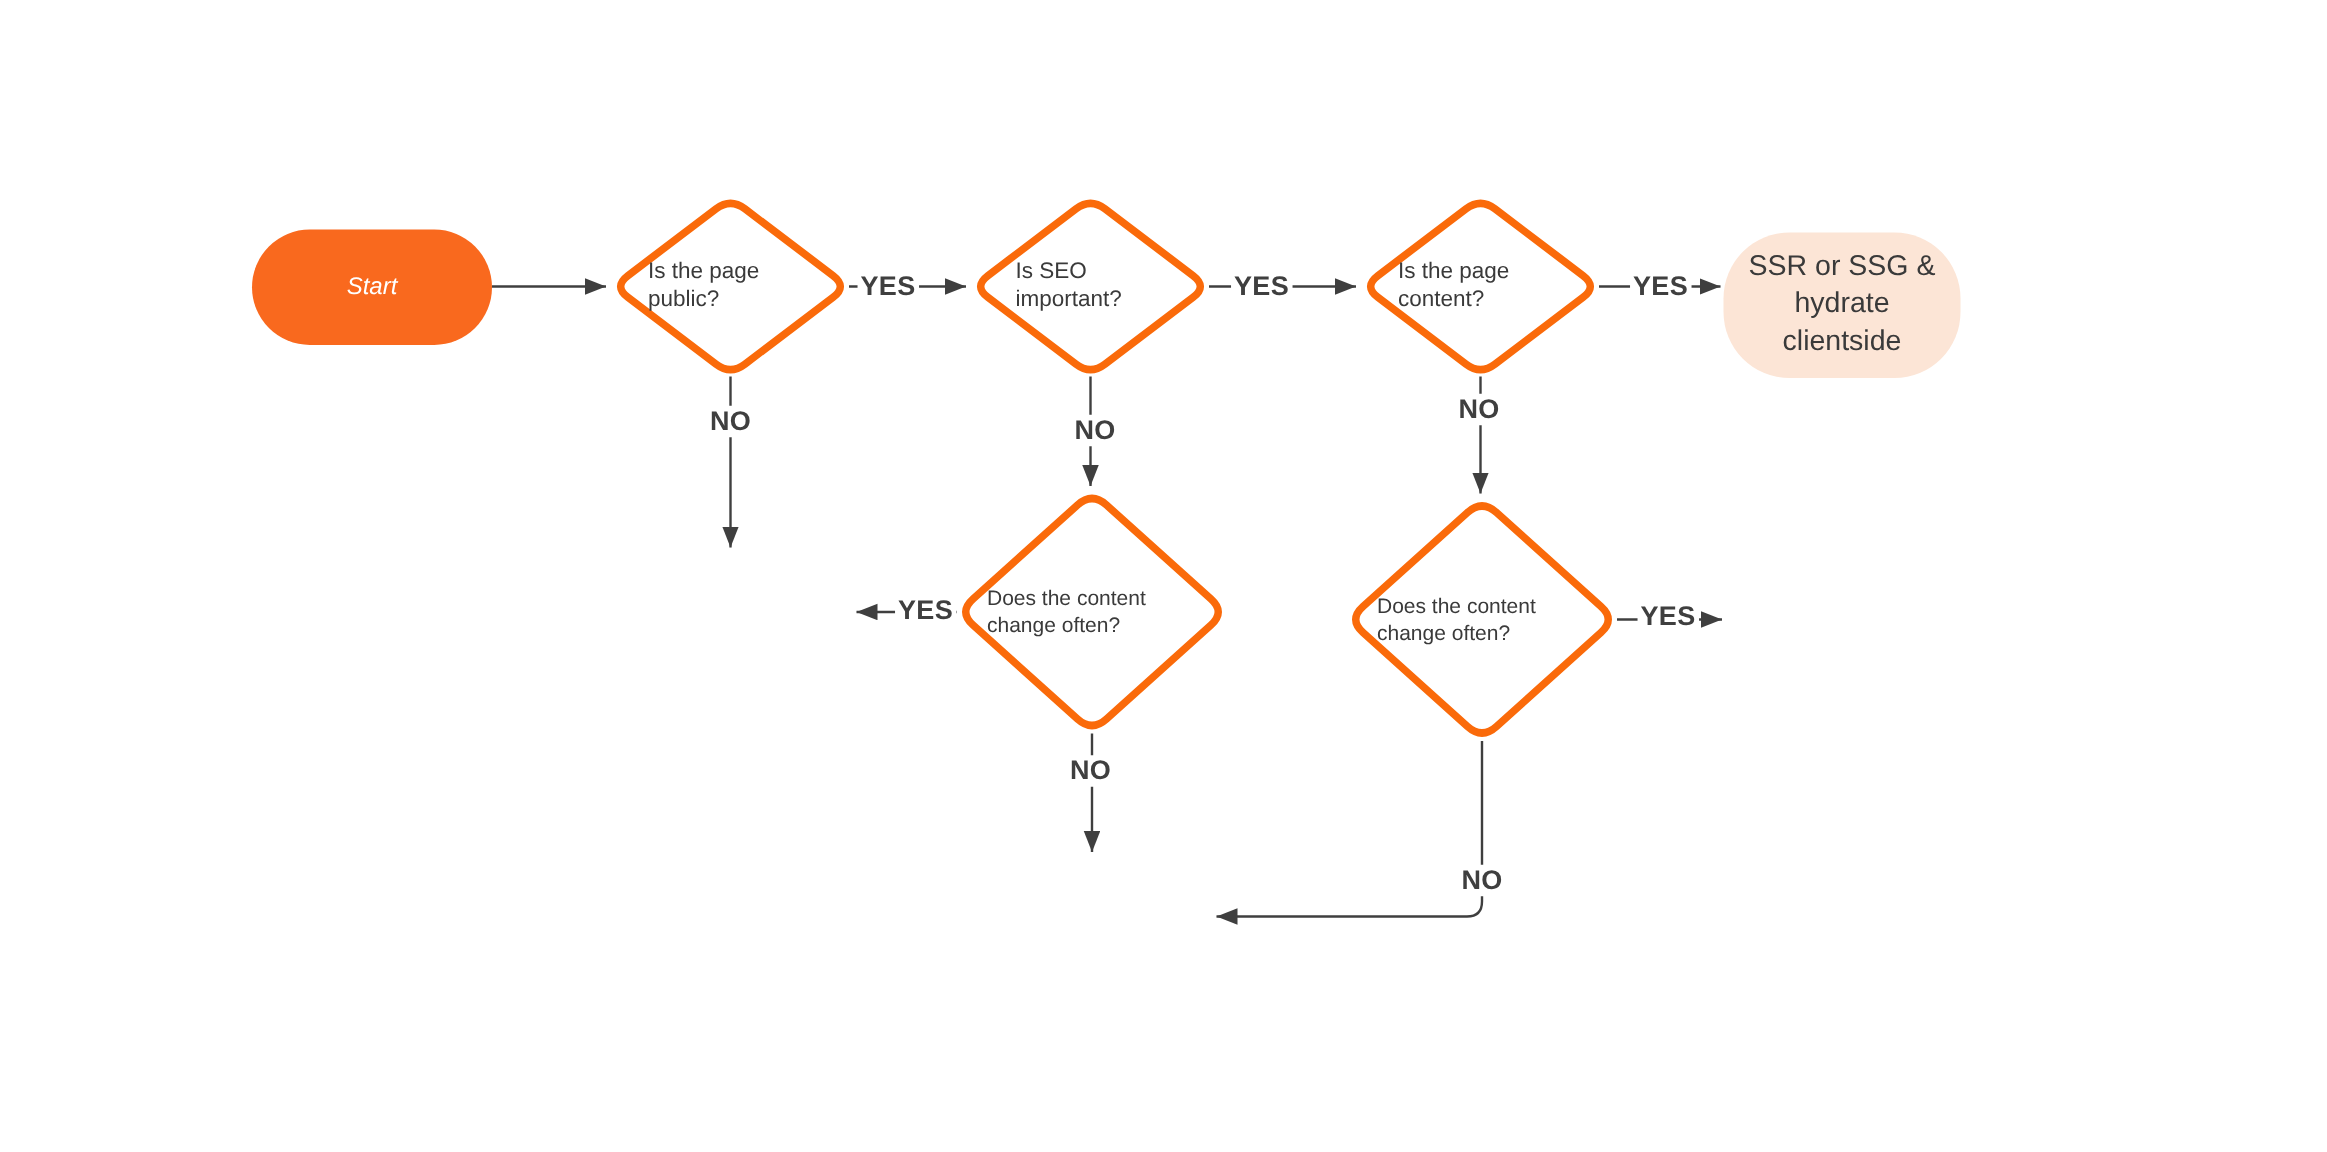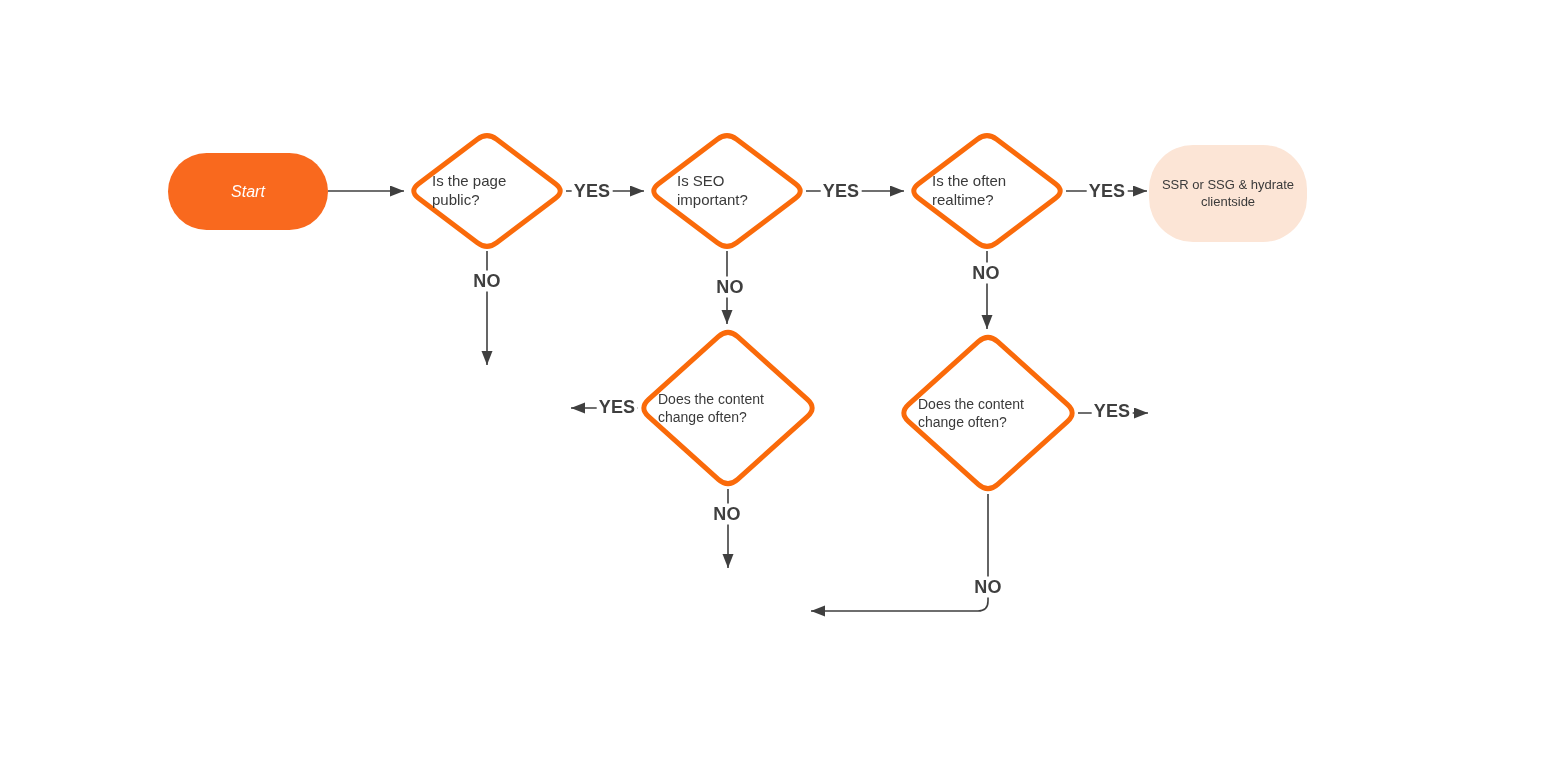--- a/index.html
+++ b/index.html
@@ -39,22 +39,23 @@
     position:absolute;
     display:flex;
     align-items:center;
     justify-content:center;
     text-align:center;
     box-sizing:border-box;
   }
   .terminal{
     background:var(--result-fill);
     color:var(--text);
-    font-size:13px;
+    font-size:19px;
     line-height:1.3;
+    margin-top:10px;
   }
   .terminal .inner{width:146px;}
   .start{
     background:var(--start-fill);
     color:#ffffff;
     font-style:italic;
     font-size:16px;
   }
   .decision-label{
     position:absolute;
@@ -113,21 +114,21 @@
 
     <path class="decision-shape" d="M 496.5704721004673 139.2392032554817 L 555.4295278995327 183.7607967445183 Q 565 191 555.4295278995327 198.2392032554817 L 496.5704721004673 242.7607967445183 Q 487 250 477.4295278995327 242.7607967445183 L 418.5704721004673 198.2392032554817 Q 409 191 418.5704721004673 183.7607967445183 L 477.4295278995327 139.2392032554817 Q 487 132 496.5704721004673 139.2392032554817 Z"></path>
     <path class="decision-shape" d="M 736.5704721004673 139.2392032554817 L 795.4295278995327 183.7607967445183 Q 805 191 795.4295278995327 198.2392032554817 L 736.5704721004673 242.7607967445183 Q 727 250 717.4295278995327 242.7607967445183 L 658.5704721004673 198.2392032554817 Q 649 191 658.5704721004673 183.7607967445183 L 717.4295278995327 139.2392032554817 Q 727 132 736.5704721004673 139.2392032554817 Z"></path>
     <path class="decision-shape" d="M 996.5704721004673 139.2392032554817 L 1055.4295278995328 183.7607967445183 Q 1065 191 1055.4295278995328 198.2392032554817 L 996.5704721004673 242.7607967445183 Q 987 250 977.4295278995327 242.7607967445183 L 918.5704721004673 198.2392032554817 Q 909 191 918.5704721004673 183.7607967445183 L 977.4295278995327 139.2392032554817 Q 987 132 996.5704721004673 139.2392032554817 Z"></path>
     <path class="decision-shape" d="M 737.6682236148513 336.69053808076524 L 807.3317763851487 399.30946191923476 Q 817 408 807.3317763851487 416.69053808076524 L 737.6682236148513 479.30946191923476 Q 728 488 718.3317763851487 479.30946191923476 L 648.6682236148513 416.69053808076524 Q 639 408 648.6682236148513 399.30946191923476 L 718.3317763851487 336.69053808076524 Q 728 328 737.6682236148513 336.69053808076524 Z"></path>
     <path class="decision-shape" d="M 997.6682236148513 341.69053808076524 L 1067.3317763851487 404.30946191923476 Q 1077 413 1067.3317763851487 421.69053808076524 L 997.6682236148513 484.30946191923476 Q 988 493 978.3317763851487 484.30946191923476 L 908.6682236148513 421.69053808076524 Q 899 413 908.6682236148513 404.30946191923476 L 978.3317763851487 341.69053808076524 Q 988 333 997.6682236148513 341.69053808076524 Z"></path>
   </svg>
 
   <div class="decision-label" style="left:487px;top:191px;width:110px;">Is the page public?</div>
   <div class="decision-label" style="left:727px;top:191px;width:100px;">Is SEO important?</div>
-  <div class="decision-label" style="left:987px;top:191px;width:110px;">Is the often realtime?</div>
+  <div class="decision-label" style="left:987px;top:191px;width:110px;">Is the page content?</div>
   <div class="decision-label small" style="left:728px;top:408px;width:140px;">Does the content change often?</div>
   <div class="decision-label small" style="left:988px;top:413px;width:140px;">Does the content change often?</div>
 
   <span class="edge-label" style="left:592px;top:191px;">YES</span>
   <span class="edge-label" style="left:841px;top:191px;">YES</span>
   <span class="edge-label" style="left:1107px;top:191px;">YES</span>
   <span class="edge-label" style="left:487px;top:281px;">NO</span>
   <span class="edge-label" style="left:730px;top:287px;">NO</span>
   <span class="edge-label" style="left:986px;top:273px;">NO</span>
   <span class="edge-label" style="left:617px;top:407px;">YES</span>

